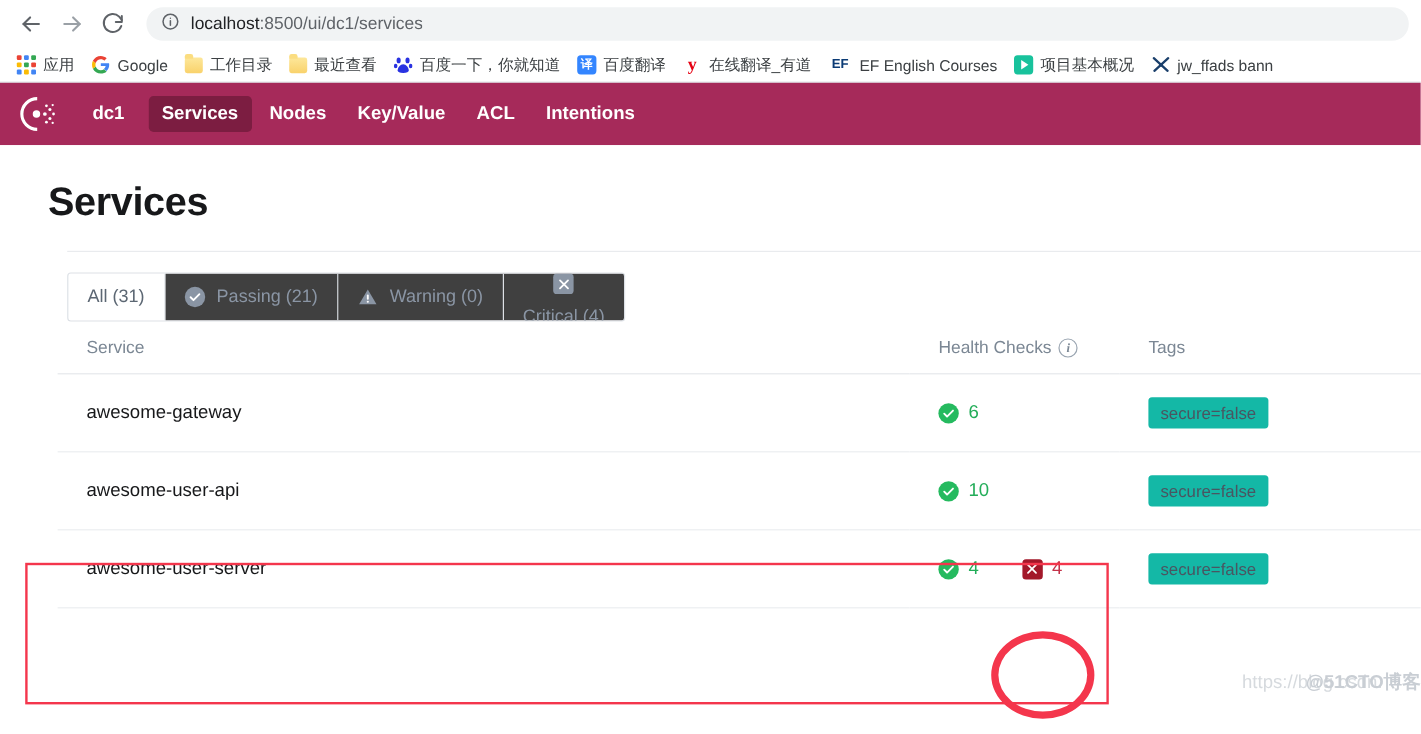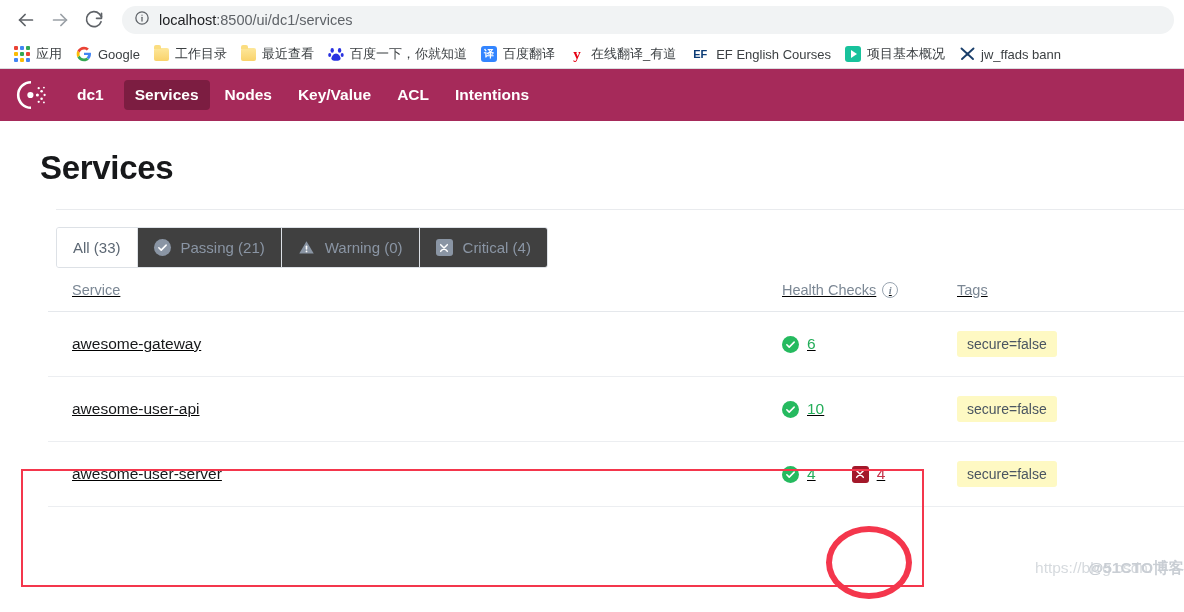--- a/index.html
+++ b/index.html
@@ -176,39 +176,38 @@
     display: flex;
     align-items: center;
     gap: 10px;
     padding: 0 16px;
     font-size: 15px;
     color: #8a95a4;
     border-right: 1px solid #dde1e6;
     background: #404040;
     height: 100%;
   }
-  .seg:last-child { border-right: none; }
+  .seg:last-child { border-right: none; flex-direction: column; }
   .seg.active { background: #ffffff; color: #5c6773; }
 
   .ico-check-grey {
     width:17px;height:17px;border-radius:50%;background:#8a95a4;
     display:flex;align-items:center;justify-content:center;flex:0 0 auto;
   }
   .ico-warn-grey { width:17px;height:17px;flex:0 0 auto;display:block; }
   .ico-x-grey {
     width:17px;height:17px;border-radius:3px;background:#8a95a4;
     display:flex;align-items:center;justify-content:center;flex:0 0 auto;
   }
 
   table.svc {
     width: 1136px;
     margin-left: 48px;
     border-collapse: collapse;
     table-layout: fixed;
-    text-decoration: underline;
   }
   table.svc th {
     text-align: left;
     font-size: 14.5px;
     font-weight: normal;
     color: #7b8794;
     padding: 14px 0 13px 24px;
     border-bottom: 1px solid #e5e8ec;
   }
   table.svc td {
@@ -239,21 +238,21 @@
   }
   .hc-num-pass { color: #23ad59; font-size: 15.5px; }
   .ico-x-red {
     width:17px;height:17px;border-radius:3px;background:#a3182a;
     display:flex;align-items:center;justify-content:center;flex:0 0 auto;
   }
   .hc-num-crit { color: #c4334a; font-size: 15.5px; }
 
   .tag-chip {
     display: inline-block;
-    background: #fef9c3;
+    background: #14b8a6;
     color: #4a5561;
     font-size: 14px;
     padding: 5px 10px;
     border-radius: 3px;
   }
 
   
   .annot-rect {
     position: absolute;
     left: 21px;
@@ -439,21 +438,21 @@
 </div>
 
 <div class="page">
 
   <h1 class="page-title">Services</h1>
 
   <div class="filter-strip">
     <div class="seg-group">
 
       <div class="seg active">
-        <span>All (33)</span>
+        <span>All (31)</span>
       </div>
 
       <div class="seg">
         <span class="ico-check-grey">
           <svg width="11" height="11" viewBox="0 0 24 24" fill="none" stroke="#ffffff" stroke-width="3.4" stroke-linecap="round" stroke-linejoin="round">
               <path d="M4 12.5l5.2 5.2L20 6.8"></path>
             </svg>
         </span>
         <span>Passing (21)</span>
       </div>

